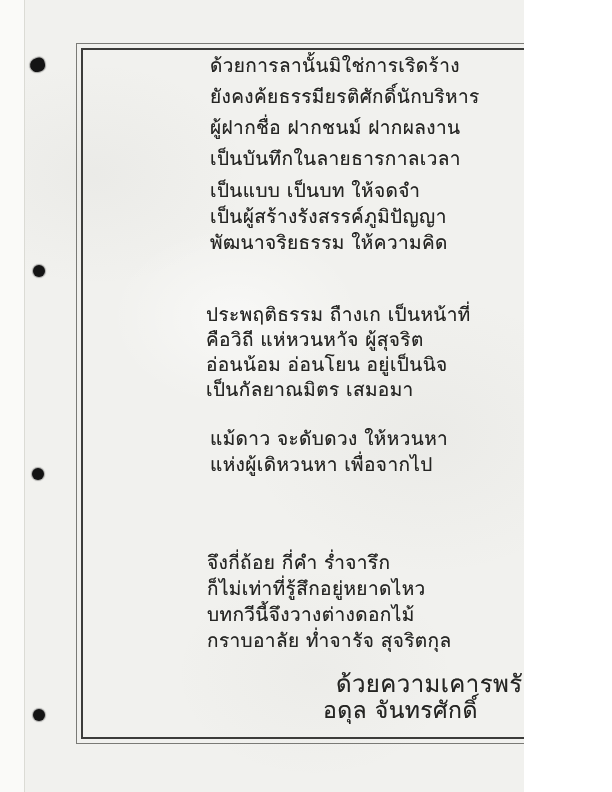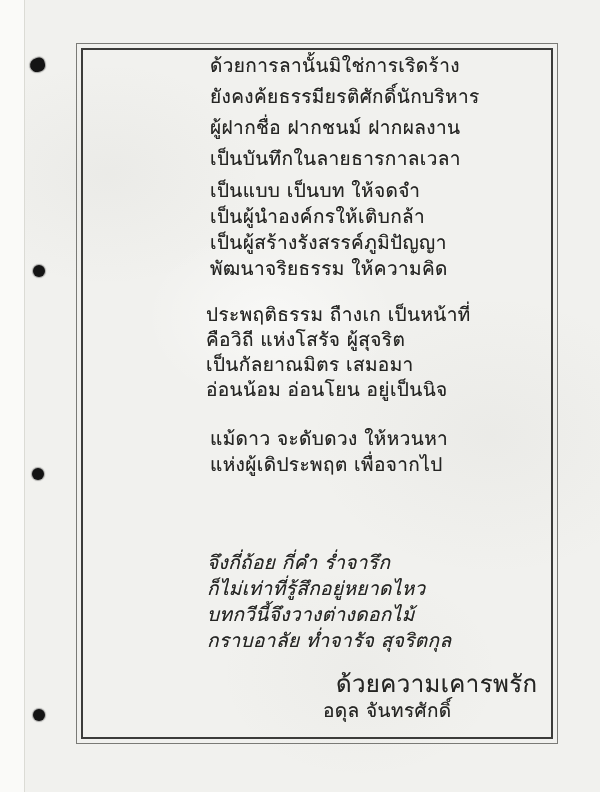--- a/index.html
+++ b/index.html
@@ -7,21 +7,21 @@
     padding: 0;
   }
   body {
     width: 612px;
     height: 792px;
     font-family: "DejaVu Sans", "Liberation Sans", sans-serif;
     overflow: hidden;
   }
   .page {
     position: relative;
-    width: 600px;
+    width: 524px;
     height: 792px;
     background: #f1f1ee;
     
     background-image:
       radial-gradient(ellipse 220px 160px at 18% 22%, rgba(120,120,110,0.05), transparent 70%),
       radial-gradient(ellipse 260px 200px at 82% 55%, rgba(120,120,110,0.05), transparent 70%),
       radial-gradient(ellipse 200px 150px at 60% 85%, rgba(120,120,110,0.04), transparent 70%),
       radial-gradient(ellipse 180px 130px at 45% 40%, rgba(255,255,255,0.5), transparent 70%);
     overflow: hidden;
   }
@@ -66,36 +66,36 @@
     text-shadow: 0 0 0.6px rgba(40,40,38,0.55);
   }
   .stanza {
     position: absolute;
     left: 210px;
   }
   .stanza.s1 { top: 50px;  line-height: 31px; }
   .stanza.s2 { top: 177px; line-height: 26px; }
   .stanza.s3 { top: 302px; line-height: 25px; left: 206px; }
   .stanza.s4 { top: 425px; line-height: 26px; }
-  .stanza.s5 { top: 549px; line-height: 26px; left: 207px; font-style: italic; }
+  .stanza.s5 { top: 549px; line-height: 26px; left: 207px; }
 
   .closing-salutation {
     position: absolute;
     left: 336px; top: 671px;
     font-size: 24px;
     line-height: 26px;
     color: #252523;
     letter-spacing: 0.4px;
     white-space: nowrap;
     text-shadow: 0 0 0.6px rgba(40,40,38,0.55);
   }
   .closing-author {
     position: absolute;
     left: 323px; top: 697px;
-    font-size: 19px;
+    font-size: 23px;
     line-height: 26px;
     color: #252523;
     letter-spacing: 0.4px;
     white-space: nowrap;
     text-shadow: 0 0 0.6px rgba(40,40,38,0.55);
     text-align: right;
   }
 </style>
 </head>
 <body>
@@ -115,35 +115,34 @@
 
   <div class="stanza s1">
     <div class="poem-line">ด้วยการลานั้นมิใช่การเริดร้าง</div>
     <div class="poem-line">ยังคงค้ยธรรมียรติศักดิ์นักบริหาร</div>
     <div class="poem-line">ผู้ฝากชื่อ ฝากชนม์ ฝากผลงาน</div>
     <div class="poem-line">เป็นบันทึกในลายธารกาลเวลา</div>
   </div>
 
   <div class="stanza s2">
     <div class="poem-line">เป็นแบบ เป็นบท ให้จดจำ</div>
-    <div class="poem-line">เป็นผู้นำองค์กรให้เติบกล้า</div>
     <div class="poem-line">เป็นผู้สร้างรังสรรค์ภูมิปัญญา</div>
     <div class="poem-line">พัฒนาจริยธรรม ให้ความคิด</div>
   </div>
 
   <div class="stanza s3">
     <div class="poem-line">ประพฤติธรรม ถืางเก เป็นหน้าที่</div>
-    <div class="poem-line">คือวิถี แห่งโสรัจ ผู้สุจริต</div>
+    <div class="poem-line">คือวิถี แห่หวนหาัจ ผู้สุจริต</div>
+    <div class="poem-line">อ่อนน้อม อ่อนโยน อยู่เป็นนิจ</div>
     <div class="poem-line">เป็นกัลยาณมิตร เสมอมา</div>
-    <div class="poem-line">อ่อนน้อม อ่อนโยน อยู่เป็นนิจ</div>
   </div>
 
   <div class="stanza s4">
     <div class="poem-line">แม้ดาว จะดับดวง ให้หวนหา</div>
-    <div class="poem-line">แห่งผู้เดิประพฤต เพื่อจากไป</div>
+    <div class="poem-line">แห่งผู้เดิหวนหา เพื่อจากไป</div>
   </div>
 
   <div class="stanza s5">
     <div class="poem-line">จึงกี่ถ้อย กี่คำ ร่ำจารึก</div>
     <div class="poem-line">ก็ไม่เท่าที่รู้สึกอยู่หยาดไหว</div>
     <div class="poem-line">บทกวีนี้จึงวางต่างดอกไม้</div>
     <div class="poem-line">กราบอาลัย ท่ำจารัจ สุจริตกุล</div>
   </div>
 
   <div class="closing-salutation">ด้วยความเคารพรัก</div>

